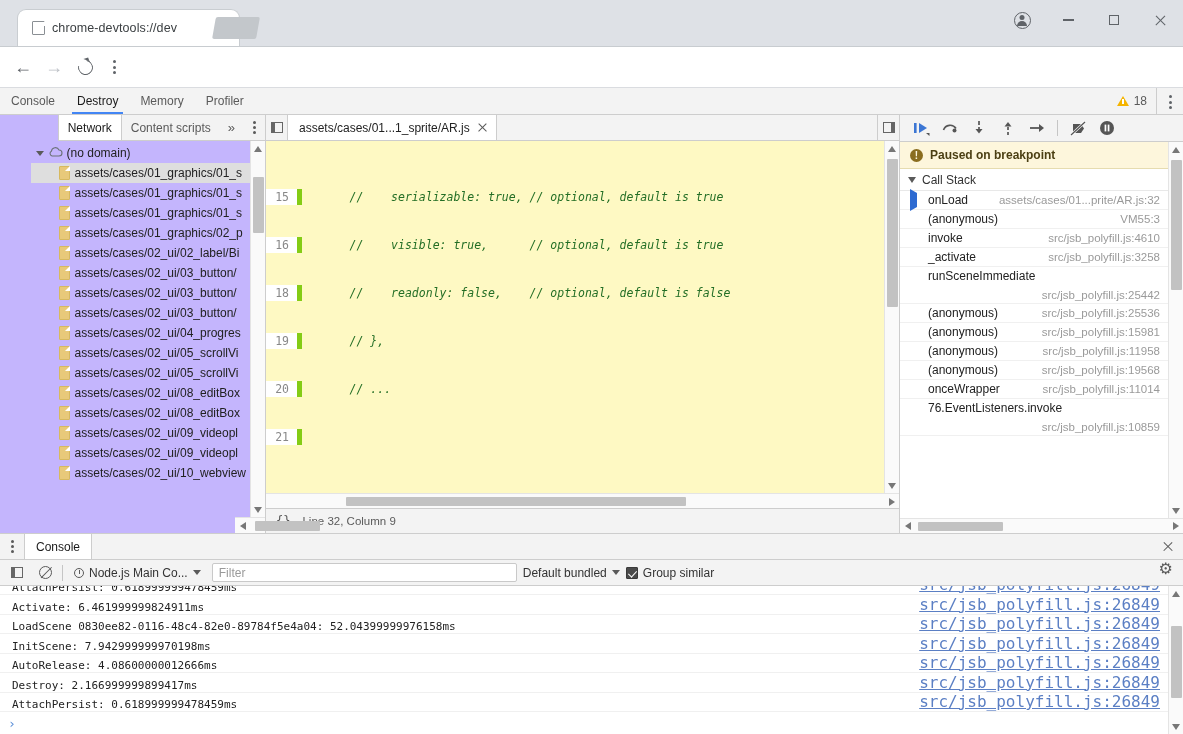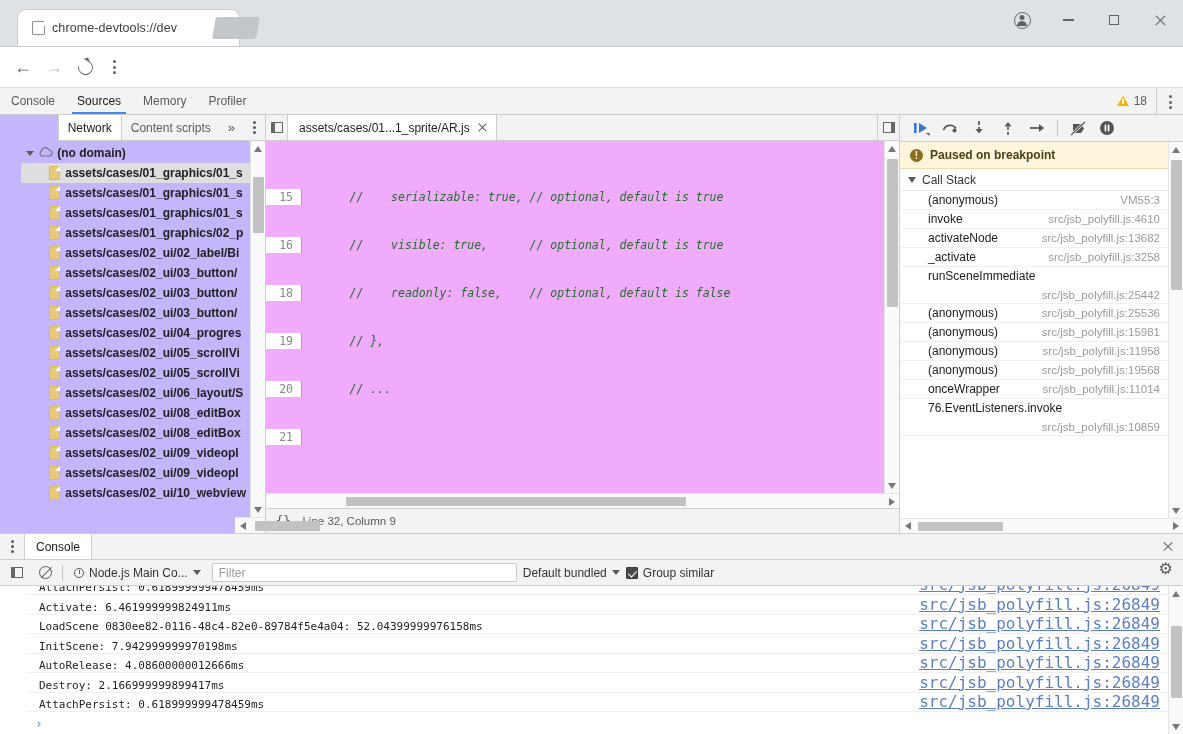--- a/index.html
+++ b/index.html
@@ -172,21 +172,21 @@
   .nav-tab.active { background: #fff; color: #1a1a1a; border: 1px solid #cdcdcd; border-bottom: none; border-top: none; }
   .nav-more { padding: 0 8px; display: flex; align-items: center; color: #5a5a5a; font-size: 13px; cursor: pointer; }
   .nav-spacer { flex: 1; }
   .nav-kebab {
     width: 22px; display: flex; flex-direction: column; align-items: center; justify-content: center;
     gap: 2.4px; cursor: pointer;
   }
   .nav-kebab i { width: 3px; height: 3px; border-radius: 50%; background: #5a5a5a; display: block; }
 
   .tree-wrap { flex: 1; position: relative; overflow: hidden; min-height: 0; display: flex; }
-  .tree { flex: 1; overflow: hidden; padding-top: 2px; font-weight: bold; }
+  .tree { flex: 1; overflow: hidden; padding-top: 2px; }
   .tree-row {
     height: 20px; display: flex; align-items: center; white-space: nowrap;
     font-size: 12px; color: #222; cursor: pointer; padding-right: 4px;
   }
   .tree-row.domain { padding-left: 5px; gap: 4px; }
   .tree-row.file { padding-left: 28px; gap: 5px; }
   .tree-row.selected { background: #dedede; }
   .tri-down {
     width: 0; height: 0; border-style: solid; border-width: 5px 4px 0 4px;
     border-color: #5a5a5a transparent transparent transparent; flex: none;
@@ -216,21 +216,21 @@
     height: 16px; flex: none; background: #fafafa; border-top: 1px solid #e4e4e4;
     display: flex; align-items: center; position: relative;
   }
   .hscroll .sb-arrow { width: 15px; height: 15px; display: flex; align-items: center; justify-content: center; }
   .sb-left { width: 0; height: 0; border-style: solid; border-width: 4px 6px 4px 0; border-color: transparent #777 transparent transparent; }
   .sb-right { width: 0; height: 0; border-style: solid; border-width: 4px 0 4px 6px; border-color: transparent transparent transparent #777; }
   .hscroll .thumb { position: absolute; top: 3px; height: 10px; background: #c2c2c2; border-radius: 1px; }
 
   
   .editor-pane {
-    flex: 1; min-width: 0; background: #f0abfc; display: flex; flex-direction: column;
+    flex: 1; min-width: 0; background: #fef9c3; display: flex; flex-direction: column;
     border-right: 1px solid #cdcdcd;
   }
   .editor-tabbar {
     height: 26px; background: #f3f3f3; border-bottom: 1px solid #cdcdcd;
     display: flex; align-items: stretch; flex: none;
   }
   .tabbar-btn {
     width: 22px; display: flex; align-items: center; justify-content: center; cursor: pointer;
     border-right: 1px solid #cdcdcd;
   }
@@ -254,21 +254,21 @@
 
   .code-area { flex: 1; position: relative; overflow: hidden; display: flex; min-height: 0; }
   .code-scroll { flex: 1; overflow: hidden; position: relative; }
   .code {
     font-family: "DejaVu Sans Mono", monospace; font-size: 11.5px; line-height: 16px;
     white-space: pre; color: #000;
   }
   .cline { display: flex; height: 16px; align-items: stretch; position: relative; }
   .gutter {
     width: 36px; flex: none; text-align: right; padding-right: 8px; color: #888;
-    border-right: 1px solid #84cc16; background: #fff; user-select: none;
+    border-right: 5px solid #84cc16; background: #fff; user-select: none;
   }
   .ctext { padding-left: 6px; flex: 1; min-width: 0; overflow: hidden; }
   .tok-cmt { color: #236e25; font-style: italic; }
 
   .code-hscroll {
     height: 15px; flex: none; background: #fafafa; border-top: 1px solid #e4e4e4; position: relative;
   }
   .code-hscroll .thumb { position: absolute; top: 3px; left: 2px; height: 9px; background: #c2c2c2; border-radius: 1px; }
 
   .editor-status {
@@ -383,21 +383,21 @@
   }
   .chk::after {
     content: ""; position: absolute; left: 3px; top: 1px; width: 4px; height: 7px;
     border: solid #fff; border-width: 0 1.6px 1.6px 0; transform: rotate(43deg);
   }
   .gear-icon { width: 15px; height: 15px; position: relative; }
   .gear-icon::before {
     content: "\2699"; position: absolute; left: 0; top: -4px; font-size: 16px; color: #5a5a5a; line-height: 1;
   }
 
-  .console-body { flex: 1; display: flex; min-height: 0; position: relative; padding-left: 27px; }
+  .console-body { flex: 1; display: flex; min-height: 0; position: relative; }
   .console-msgs { flex: 1; overflow: hidden; min-width: 0; }
   .cmsg {
     display: flex; align-items: flex-end; height: 19.5px; padding: 0 8px 0 12px;
     border-bottom: 1px solid #f0f0f0; font-family: "DejaVu Sans Mono", monospace; font-size: 11px; color: #222;
   }
   .cmsg.clipped { height: 9px; overflow: hidden; align-items: flex-end; }
   .cmsg-text { flex: 1; white-space: nowrap; overflow: hidden; }
   .cmsg-src { color: #5b7fc4; text-decoration: underline; white-space: nowrap; font-size: 16px; cursor: pointer; }
   .prompt-row {
     display: flex; align-items: center; height: 22px; padding: 0 8px 0 8px; gap: 6px;
@@ -451,21 +451,21 @@
         <i></i>
         <i></i>
         <i></i>
       </div>
   </div>
 
   <div id="devtools">
 
     <div class="dt-tabbar">
       <div class="dt-tab">Console</div>
-      <div class="dt-tab active">Sources</div>
+      <div class="dt-tab active">Destroy</div>
       <div class="dt-tab">Memory</div>
       <div class="dt-tab">Profiler</div>
       <div class="dt-tabbar-spacer"></div>
       <div class="warn-badge">
         <span class="warn-tri"></span>
         <span>18</span>
       </div>
       <div class="kebab">
           <i></i>
           <i></i>
@@ -537,24 +537,20 @@
             <div class="tree-row file">
               <span class="file-icon"></span>
               <span class="tree-label">assets/cases/02_ui/05_scrollVi</span>
             </div>
             <div class="tree-row file">
               <span class="file-icon"></span>
               <span class="tree-label">assets/cases/02_ui/05_scrollVi</span>
             </div>
             <div class="tree-row file">
               <span class="file-icon"></span>
-              <span class="tree-label">assets/cases/02_ui/06_layout/S</span>
-            </div>
-            <div class="tree-row file">
-              <span class="file-icon"></span>
               <span class="tree-label">assets/cases/02_ui/08_editBox</span>
             </div>
             <div class="tree-row file">
               <span class="file-icon"></span>
               <span class="tree-label">assets/cases/02_ui/08_editBox</span>
             </div>
             <div class="tree-row file">
               <span class="file-icon"></span>
               <span class="tree-label">assets/cases/02_ui/09_videopl</span>
             </div>
@@ -723,34 +719,34 @@
               <span class="excl-icon">!</span>
               <span>Paused on breakpoint</span>
             </div>
 
 
             <div class="dbg-section">
               <span class="tri-dn"></span>
               <span>Call Stack</span>
             </div>
 
+            <div class="stack-row active">
+              <span class="stack-marker"><span class="m"></span></span>
+              <span class="stack-name">onLoad</span>
+              <span class="stack-loc">assets/cases/01...prite/AR.js:32</span>
+            </div>
             <div class="stack-row">
               <span class="stack-marker"></span>
               <span class="stack-name">(anonymous)</span>
               <span class="stack-loc">VM55:3</span>
             </div>
             <div class="stack-row">
               <span class="stack-marker"></span>
               <span class="stack-name">invoke</span>
               <span class="stack-loc">src/jsb_polyfill.js:4610</span>
-            </div>
-            <div class="stack-row">
-              <span class="stack-marker"></span>
-              <span class="stack-name">activateNode</span>
-              <span class="stack-loc">src/jsb_polyfill.js:13682</span>
             </div>
             <div class="stack-row">
               <span class="stack-marker"></span>
               <span class="stack-name">_activate</span>
               <span class="stack-loc">src/jsb_polyfill.js:3258</span>
             </div>
             <div class="stack-row">
               <span class="stack-marker"></span>
               <span class="stack-name">runSceneImmediate</span>
               <span class="stack-loc wrapped">src/jsb_polyfill.js:25442</span>

